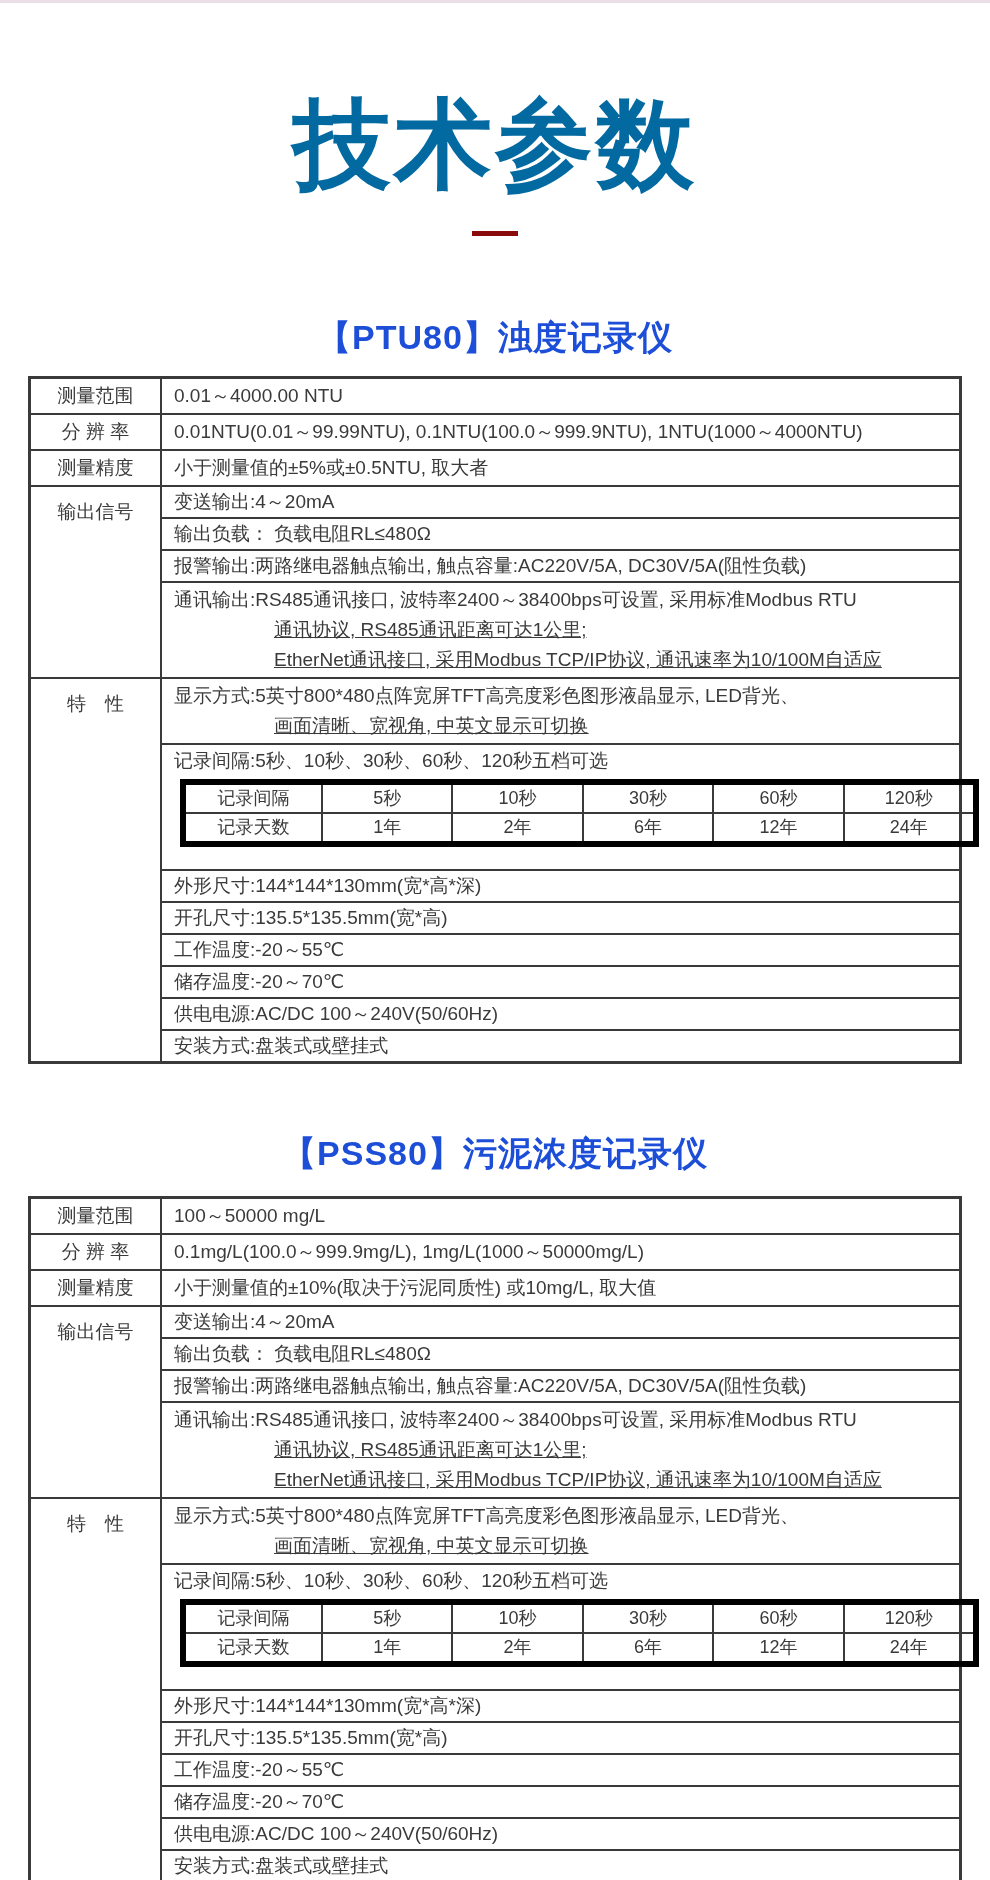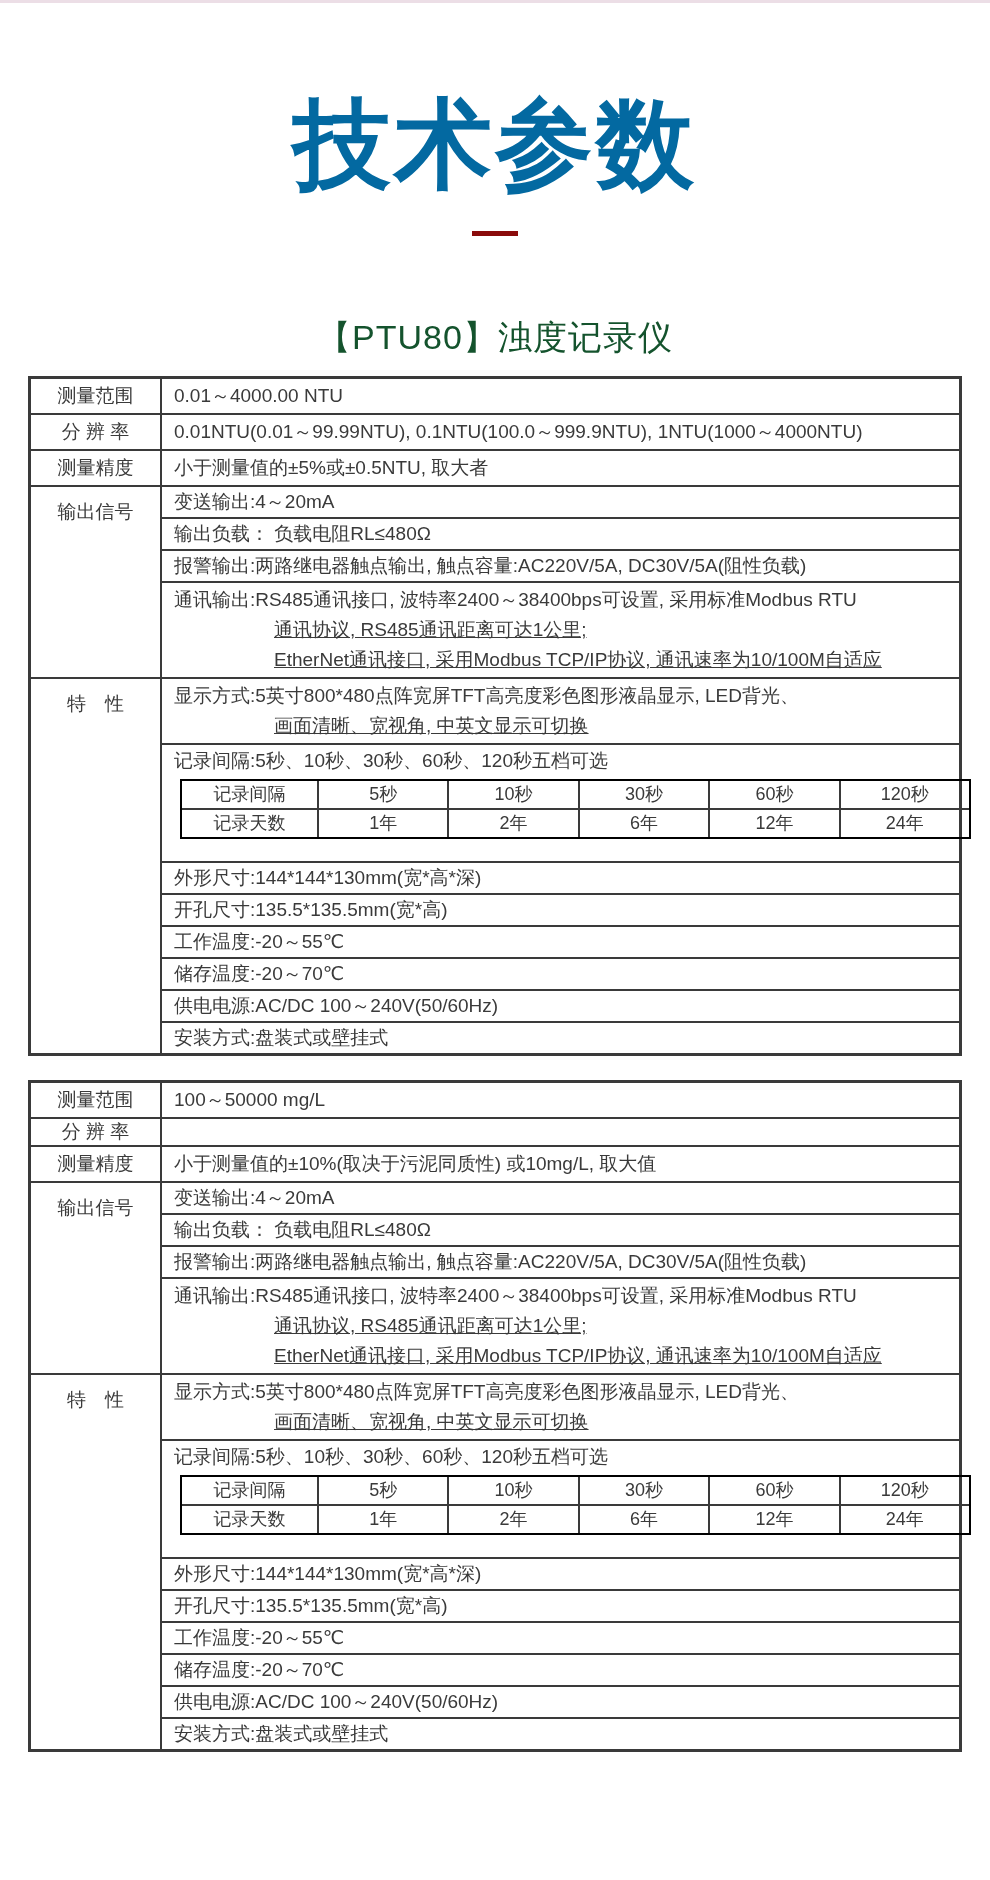--- a/index.html
+++ b/index.html
@@ -10,21 +10,21 @@
   }
   .top-strip{width:990px;height:3px;}
   .page-title{
     margin:88px 0 0 0;text-align:center;
     font-size:98px;line-height:106px;font-weight:900;color:#0369a1;
     letter-spacing:3px;
   }
   .title-underline{width:46px;height:5px;margin:34px auto 0 auto;}
   .section-heading{
     margin:16px;text-align:center;font-size:34px;line-height:38px;
-    font-weight:400;color:#14532d;letter-spacing:1px;
+    font-weight:700;color:#1d4ed8;letter-spacing:1px;
   }
   #section-0 .section-heading{margin-top:82px;}
   #section-1 .section-heading{margin-top:70px;}
   .spec-table{
     margin:20px 28px 0 28px;
     border:3px solid #3a3a3a;
     font-size:19px;
   }
   #section-1 .spec-table{margin-top:24px;}
   .row{display:flex;}
@@ -42,21 +42,21 @@
   }
   .sub-row{min-height:30px;display:flex;align-items:center;padding-left:12px;white-space:nowrap;}
   .sub-row + .sub-row{border-top:2px solid #3a3a3a;}
   .sub-row.multi{display:block;padding-top:2px;padding-bottom:2px;}
   .line{line-height:30px;white-space:nowrap;}
   .line.indent{padding-left:100px;text-decoration:underline;}
   .sub-row.record-block{display:block;padding-bottom:12px;}
   .record-note{line-height:31px;white-space:nowrap;}
   .record-table{
     width:787px;margin:3px 0 10px 6px;
-    border:2px solid #000000;font-size:18px;
+    border:6px solid #000000;font-size:18px;
   }
   .rt-row{display:flex;}
   .rt-row + .rt-row{border-top:2px solid #3a3a3a;}
   .rt-cell{
     flex:1;min-height:27px;line-height:27px;text-align:center;
     border-left:2px solid #3a3a3a;white-space:nowrap;
   }
   .rt-cell:first-child{flex:0 0 135px;border-left:none;}
 </style>
 </head>
@@ -133,29 +133,31 @@
         <div class="sub-row">工作温度:-20～55℃</div>
         <div class="sub-row">储存温度:-20～70℃</div>
         <div class="sub-row">供电电源:AC/DC 100～240V(50/60Hz)</div>
         <div class="sub-row">安装方式:盘装式或壁挂式</div>
       </div>
     </div>
 
   </div>
 </section>
 <section id="section-1">
+  <h2 class="section-heading">【PSS80】污泥浓度记录仪</h2>
   <div class="spec-table">
 
     <div class="row simple">
       <div class="label-cell">测量范围</div>
       <div class="value-cell">100～50000 mg/L</div>
     </div>
 
     <div class="row simple">
       <div class="label-cell">分 辨 率</div>
+      <div class="value-cell">0.1mg/L(100.0～999.9mg/L), 1mg/L(1000～50000mg/L)</div>
     </div>
 
     <div class="row simple">
       <div class="label-cell">测量精度</div>
       <div class="value-cell">小于测量值的±10%(取决于污泥同质性) 或10mg/L, 取大值</div>
     </div>
 
     <div class="row group">
       <div class="label-cell">输出信号</div>
       <div class="value-cell">

